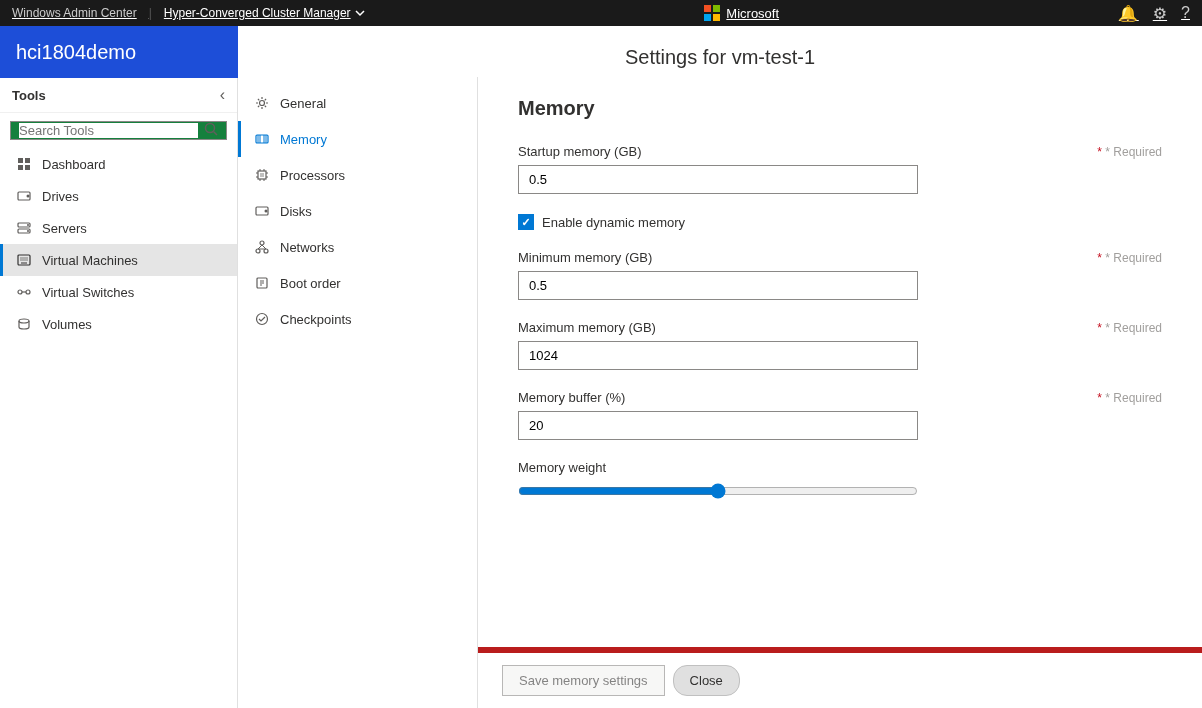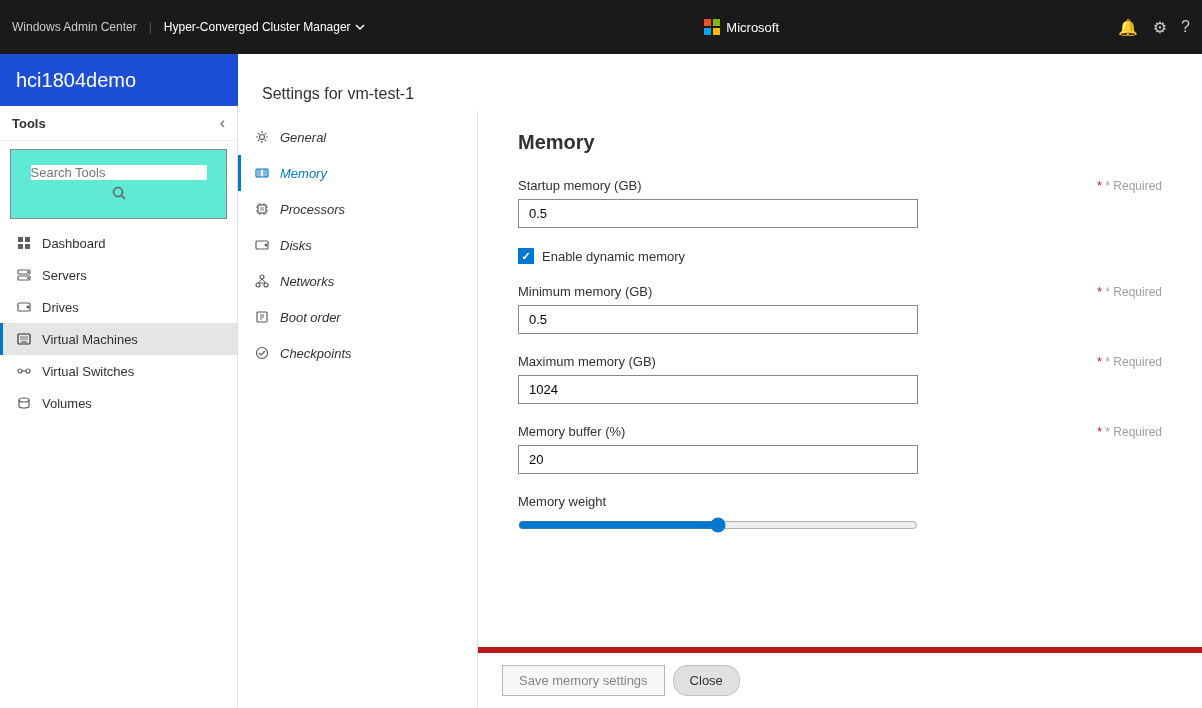--- a/index.html
+++ b/index.html
@@ -1,51 +1,51 @@
 <!DOCTYPE html>
 <html><head>
   <meta charset="utf-8">
   <style>
     * { box-sizing: border-box; margin: 0; padding: 0; }
     body { font-family: 'Segoe UI', Arial, sans-serif; font-size: 13px; background: #fff; color: #000; height: 708px; width: 1202px; overflow: hidden; display: flex; flex-direction: column; }
 
     
-    .topbar { background: #1a1a1a; color: #fff; height: 54px; display: flex; align-items: center; padding: 0 12px; flex-shrink: 0; }
+    .topbar { background: #1a1a1a; color: #fff; height: 26px; display: flex; align-items: center; padding: 0 12px; flex-shrink: 0; text-decoration: underline; }
     .topbar-left { display: flex; align-items: center; gap: 8px; font-size: 12px; }
     .topbar-app { color: #ccc; font-size: 12px; }
     .topbar-sep { color: #555; margin: 0 4px; }
     .topbar-cluster { color: #fff; font-size: 12px; display: flex; align-items: center; gap: 4px; }
     .topbar-center { flex: 1; display: flex; justify-content: center; }
     .topbar-right { display: flex; align-items: center; gap: 14px; }
 
     
     .ms-logo { display: grid; grid-template-columns: 1fr 1fr; grid-template-rows: 1fr 1fr; gap: 2px; width: 16px; height: 16px; }
     .ms-logo-r { width: 7px; height: 7px; }
 
     
     .app-header { background: #1d4ed8; color: #fff; padding: 10px 16px; font-size: 20px; font-weight: 300; flex-shrink: 0; height: 52px; display: flex; align-items: center; }
 
     
     .sidebar { width: 238px; background: #fff; border-right: 1px solid #e0e0e0; display: flex; flex-direction: column; flex-shrink: 0; }
     .sidebar-tools-header { padding: 8px 12px; display: flex; align-items: center; justify-content: space-between; border-bottom: 1px solid #f0f0f0; }
     .sidebar-tools-label { font-size: 13px; font-weight: 600; color: #323130; }
     .sidebar-collapse-btn { background: none; border: none; cursor: pointer; color: #605e5c; font-size: 16px; }
     .search-box { padding: 8px 10px; }
-    .search-input-wrap { display: flex; align-items: center; border: 1px solid #8a8886; background: #5eead4; padding: 15px 8px; gap: 6px; flex-direction: column; }
+    .search-input-wrap { display: flex; align-items: center; border: 1px solid #8a8886; background: #15803d; padding: 0 8px; gap: 6px; }
     .search-input-wrap input { border: none; outline: none; flex: 1; font-size: 13px; }
     .search-icon-btn { background: none; border: none; cursor: pointer; color: #605e5c; font-size: 14px; }
     .nav-items { flex: 1; overflow-y: auto; }
     .nav-item { display: flex; align-items: center; gap: 10px; padding: 8px 16px; cursor: pointer; color: #323130; font-size: 13px; }
     .nav-item.active { background: #e5e5e5; border-left: 3px solid #0078d4; padding-left: 13px; }
     .nav-icon { width: 16px; height: 16px; display: flex; align-items: center; justify-content: center; color: #605e5c; flex-shrink: 0; }
 
     
     .settings-wrap { display: flex; flex: 1; overflow: hidden; }
     .settings-sidebar { width: 240px; border-right: 1px solid #e0e0e0; background: #fff; flex-shrink: 0; padding-top: 8px; }
-    .settings-nav-item { display: flex; align-items: center; gap: 10px; padding: 10px 16px; cursor: pointer; color: #323130; font-size: 13px; font-style: italic; }
+    .settings-nav-item { display: flex; align-items: center; gap: 10px; padding: 10px 16px; cursor: pointer; color: #323130; font-size: 13px; }
     .settings-nav-item.active { background: #fff; border-left: 3px solid #0078d4; padding-left: 13px; color: #0078d4; }
     .settings-icon { width: 16px; height: 16px; color: #605e5c; display: flex; align-items: center; justify-content: center; flex-shrink: 0; }
     .settings-nav-item.active .settings-icon { color: #0078d4; }
 
     
     .settings-main { flex: 1; display: flex; flex-direction: column; overflow: hidden; }
     .settings-content { flex: 1; overflow-y: auto; padding: 20px 40px; }
     .settings-title { font-size: 20px; font-weight: 600; margin-bottom: 24px; color: #323130; }
 
     .form-group { margin-bottom: 20px; }
@@ -63,21 +63,21 @@
     input[type=range] { width: 400px; accent-color: #0078d4; cursor: pointer; }
 
     
     .settings-footer { padding: 12px 24px; border-top: 6px solid #b91c1c; display: flex; gap: 8px; background: #fff; }
     .btn { padding: 7px 16px; font-size: 13px; cursor: pointer; border: 1px solid #8a8886; }
     .btn-secondary { background: #f3f2f1; color: #323130; }
     .btn-close { background: #e0e0e0; color: #323130; border-color: #c0c0c0; border-radius: 14px; }
     .btn:disabled { opacity: 0.6; cursor: default; }
 
     
-    .page-title { padding: 31px 24px 8px; font-size: 16px; color: #323130; }
+    .page-title { padding: 20px 24px 8px; font-size: 20px; color: #323130; text-align: center; }
 
     
     svg { overflow: visible; }
   </style>
 </head>
 <body>
 
 <div class="topbar">
   <div class="topbar-left">
     <span class="topbar-app">Windows Admin Center</span>
@@ -137,36 +137,36 @@
                 <rect x="8" y="1" width="5" height="5" fill="#605e5c"></rect>
                 <rect x="1" y="8" width="5" height="5" fill="#605e5c"></rect>
                 <rect x="8" y="8" width="5" height="5" fill="#605e5c"></rect>
               </svg>
           </span>
           <span>Dashboard</span>
         </div>
         <div class="nav-item">
           <span class="nav-icon">
             <svg width="14" height="14" viewBox="0 0 14 14">
+                <rect x="1" y="3" width="12" height="8" rx="1" stroke="#605e5c" stroke-width="1.2" fill="none"></rect>
+                <circle cx="11" cy="7" r="1.5" fill="#605e5c"></circle>
+              </svg>
+          </span>
+          <span>Drives</span>
+        </div>
+        <div class="nav-item">
+          <span class="nav-icon">
+            <svg width="14" height="14" viewBox="0 0 14 14">
                 <rect x="1" y="2" width="12" height="4" rx="1" stroke="#605e5c" stroke-width="1.2" fill="none"></rect>
                 <rect x="1" y="8" width="12" height="4" rx="1" stroke="#605e5c" stroke-width="1.2" fill="none"></rect>
                 <circle cx="11" cy="4" r="1" fill="#605e5c"></circle>
                 <circle cx="11" cy="10" r="1" fill="#605e5c"></circle>
               </svg>
           </span>
           <span>Servers</span>
-        </div>
-        <div class="nav-item">
-          <span class="nav-icon">
-            <svg width="14" height="14" viewBox="0 0 14 14">
-                <rect x="1" y="3" width="12" height="8" rx="1" stroke="#605e5c" stroke-width="1.2" fill="none"></rect>
-                <circle cx="11" cy="7" r="1.5" fill="#605e5c"></circle>
-              </svg>
-          </span>
-          <span>Drives</span>
         </div>
         <div class="nav-item active">
           <span class="nav-icon">
             <svg width="14" height="14" viewBox="0 0 14 14">
                 <rect x="1" y="2" width="12" height="10" rx="1" stroke="#323130" stroke-width="1.2" fill="none"></rect>
                 <rect x="3" y="4" width="8" height="4" fill="#323130" opacity="0.3"></rect>
                 <line x1="4" y1="10" x2="10" y2="10" stroke="#323130" stroke-width="1"></line>
               </svg>
           </span>
           <span>Virtual Machines</span>

